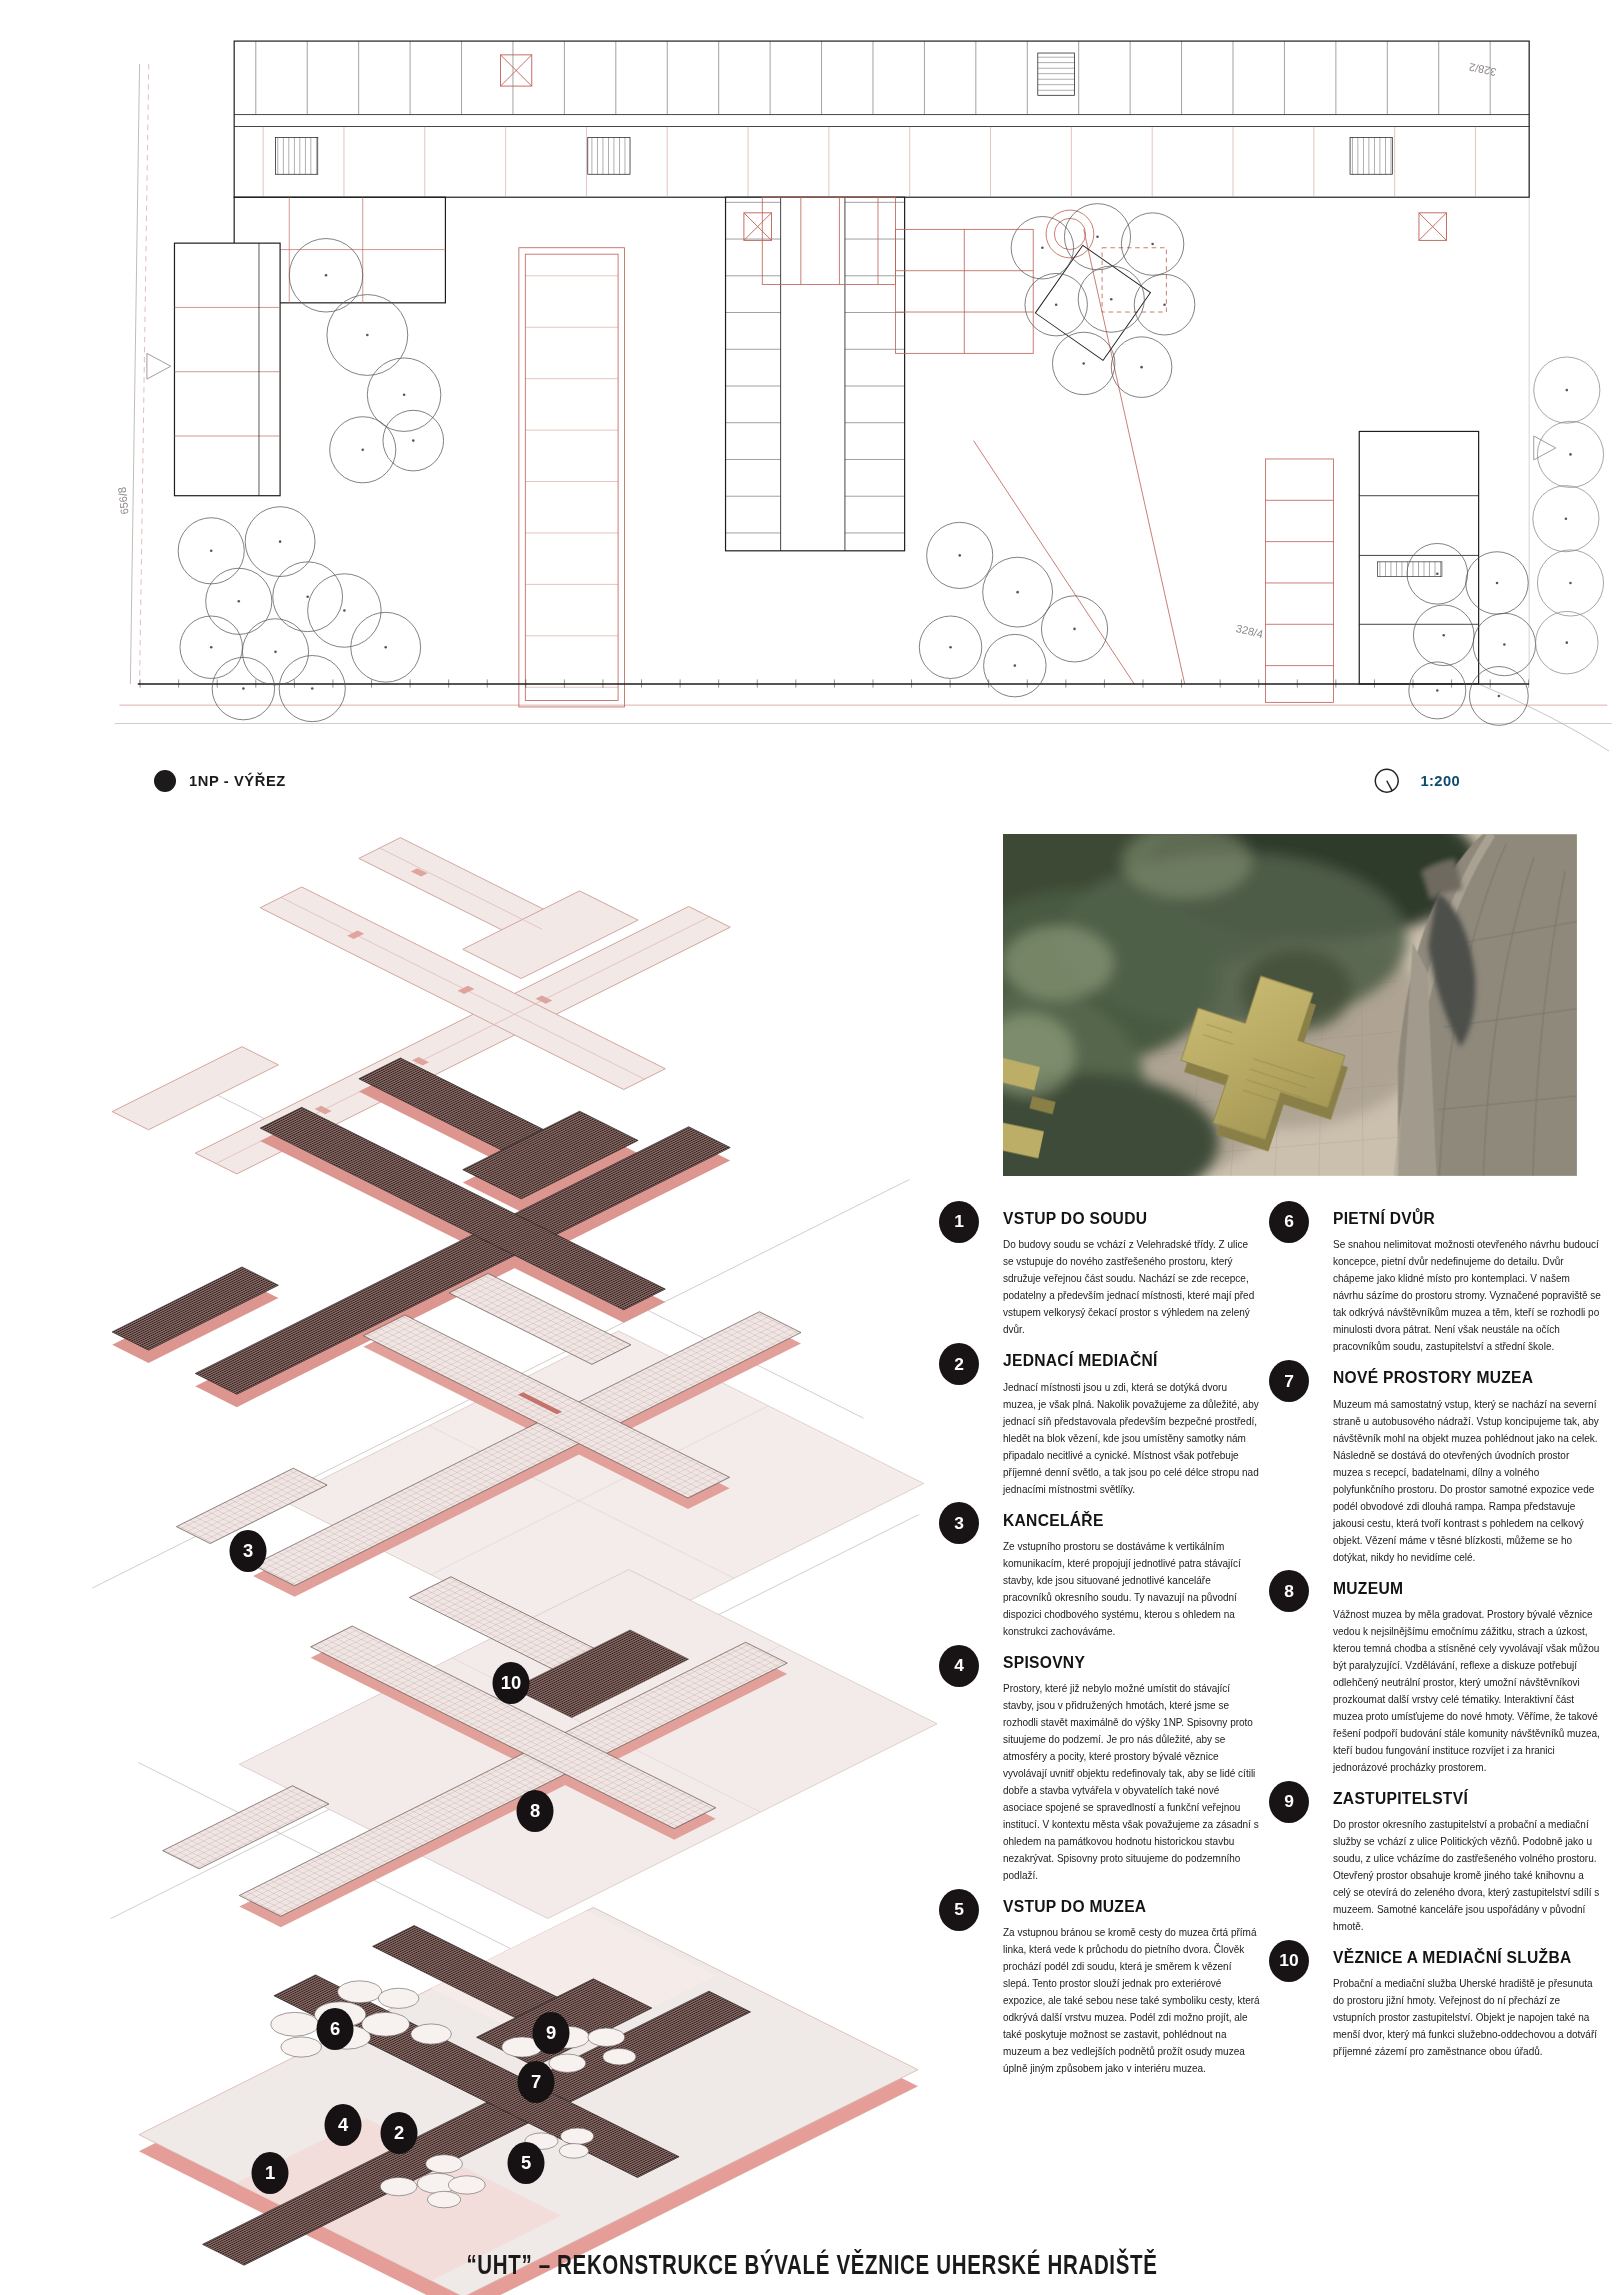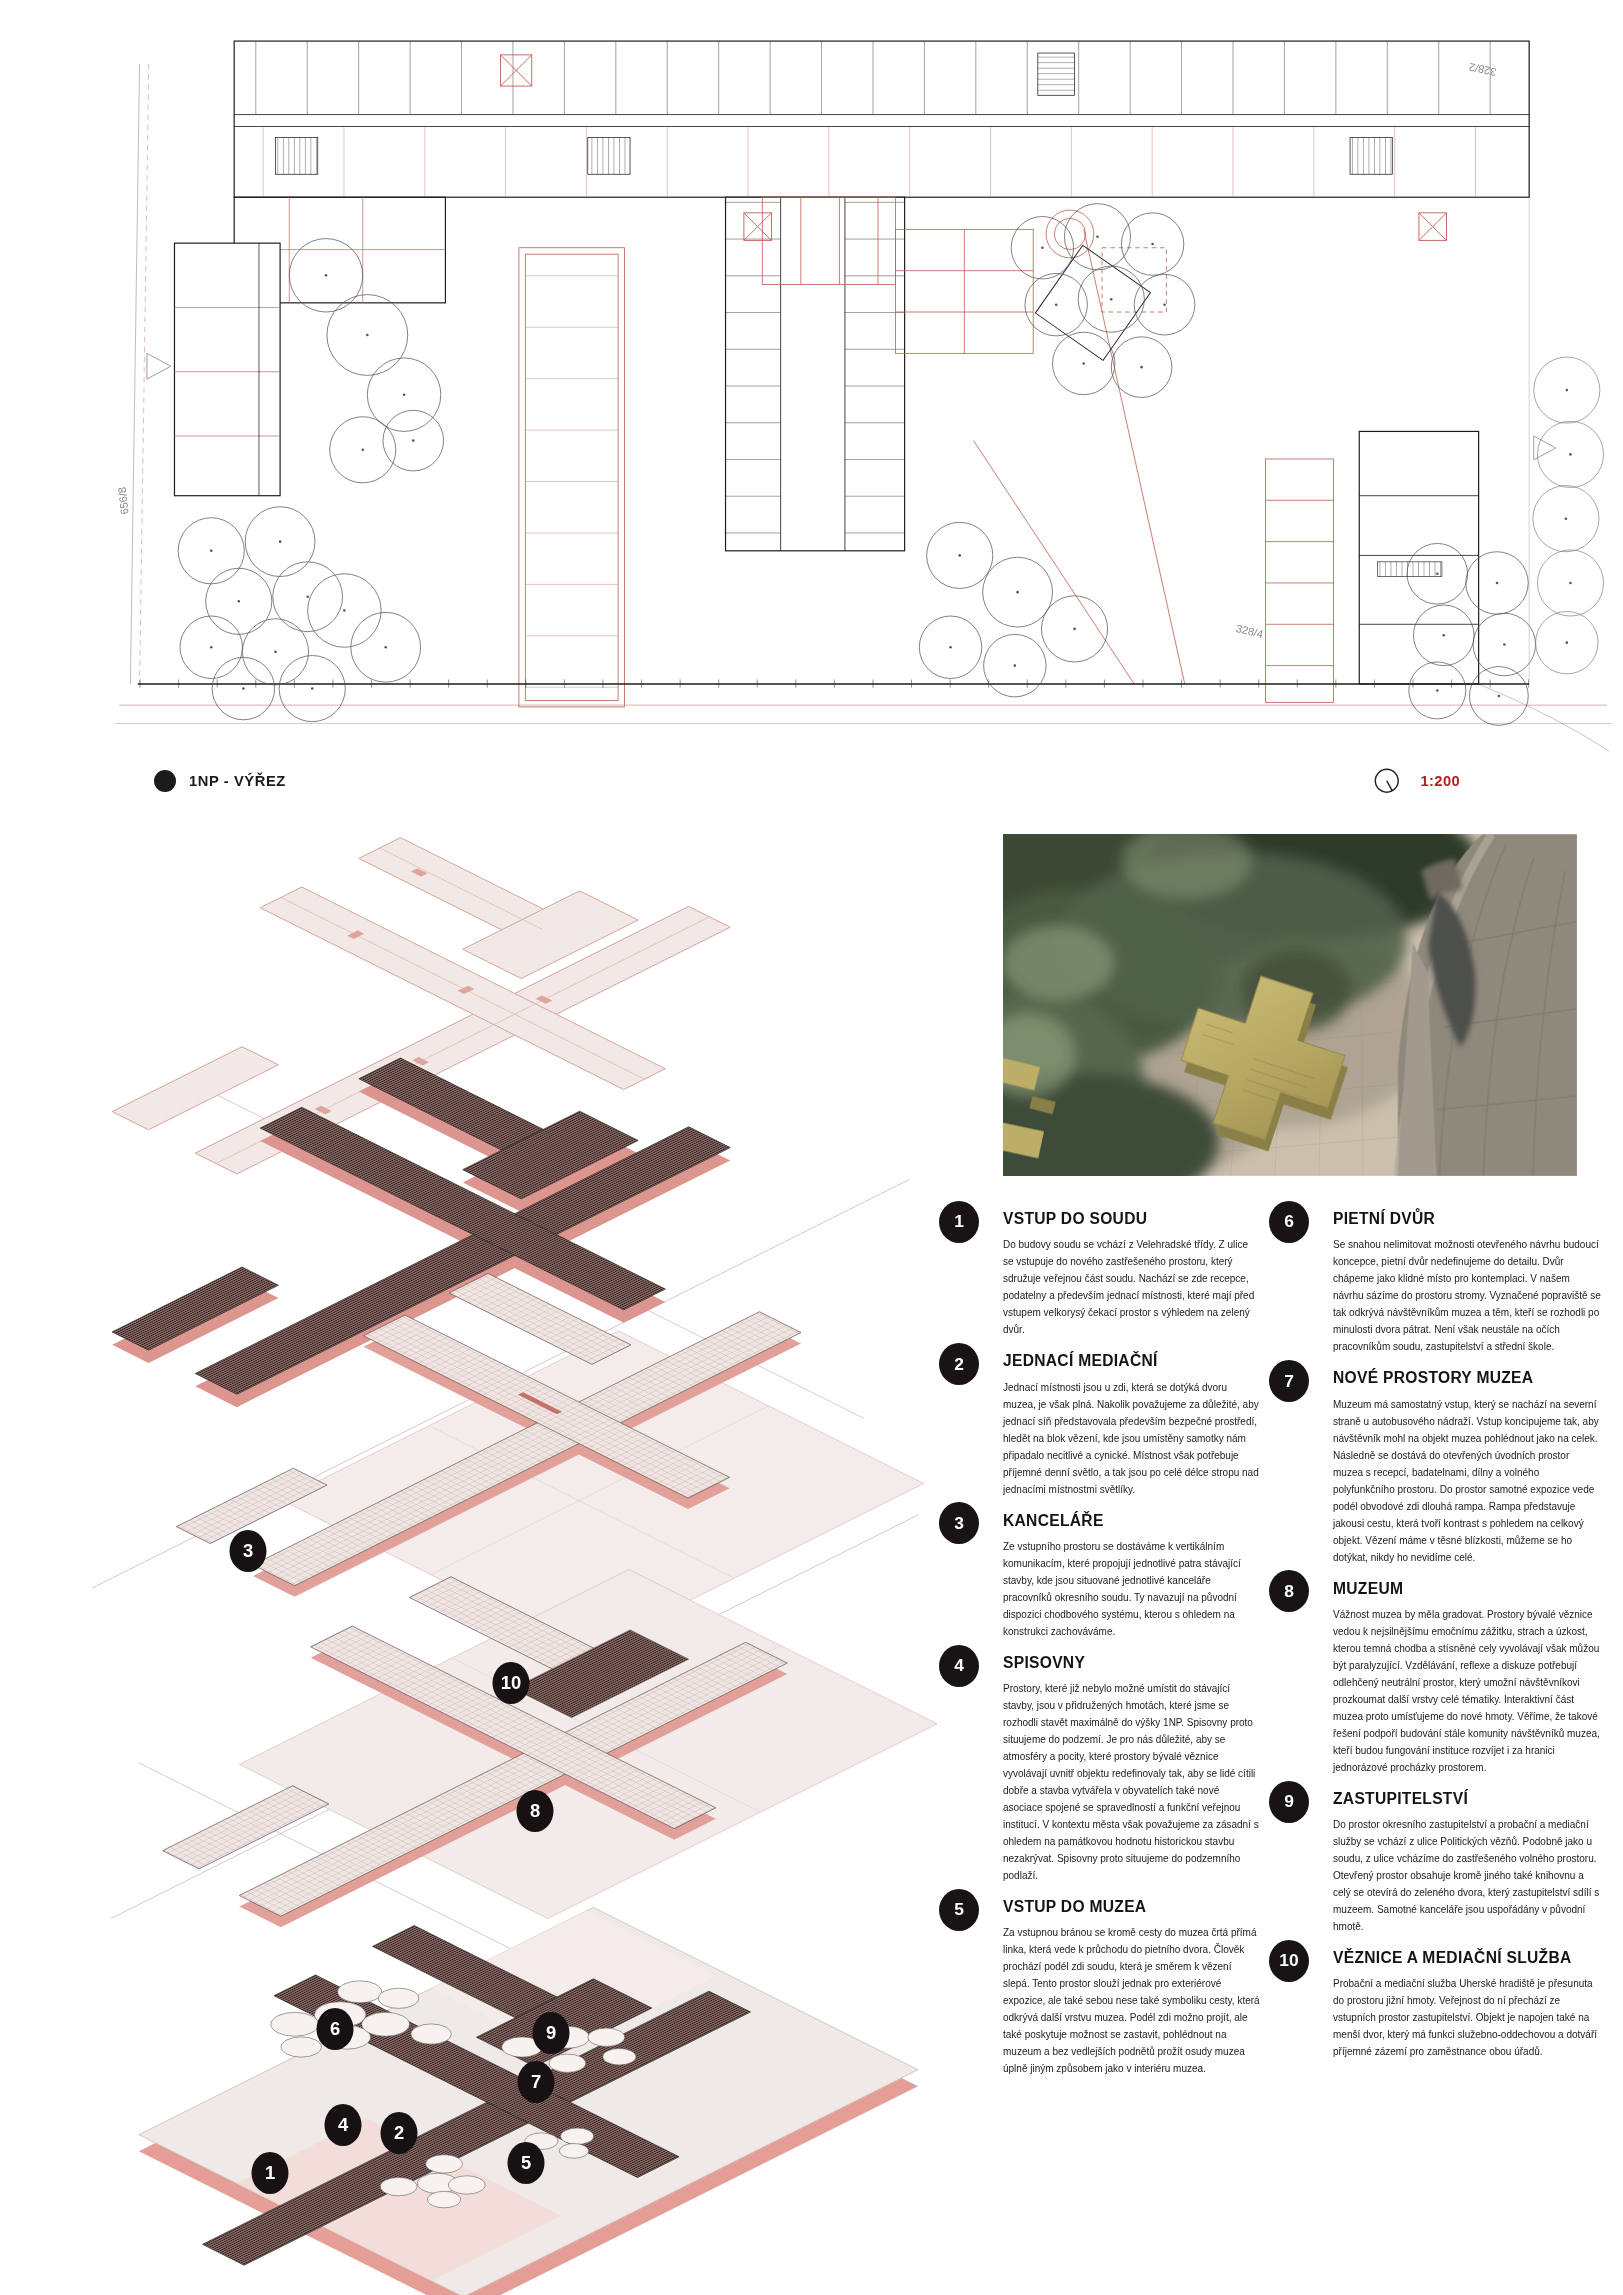--- a/index.html
+++ b/index.html
@@ -4,21 +4,21 @@
 <style>
   html,body{margin:0;padding:0;background:#fff;}
   #board{position:relative;width:1624px;height:2296px;background:#ffffff;overflow:hidden;
          font-family:"Liberation Sans",sans-serif;color:#1c1c1c;}
   svg{display:block;}
   
   .legend-left{position:absolute;left:134px;top:770px;display:flex;align-items:center;gap:13px;padding-left:20px;}
   .legend-dot{width:22px;height:22px;border-radius:50%;background:#1d1a1b;}
   .legend-label{font-size:14.7px;font-weight:bold;letter-spacing:0.6px;color:#1d1a1b;}
   .legend-right{position:absolute;left:1373px;top:767px;display:flex;align-items:center;gap:20px;}
-  .scale-label{font-size:14.7px;font-weight:bold;letter-spacing:0.4px;color:#b91c1c;}
+  .scale-label{font-size:14.7px;font-weight:bold;letter-spacing:0.4px;color:#0c4a6e;}
   
   .col{position:absolute;top:1209px;}
   #col-left{left:939px;width:321px;}
   #col-right{left:1269px;width:332px;}
   .sec{display:flex;margin-bottom:13px;}
   .num{flex:0 0 40px;width:40px;height:42px;border-radius:50%;background:#181416;color:#fff;
        display:flex;align-items:center;justify-content:center;font-size:17.4px;font-weight:bold;
        margin-top:-8.3px;}
   .sec .txt{margin-left:24px;width:260px;}
   #col-right .sec .txt{width:274px;}
@@ -529,15 +529,18 @@
     </div>
     <div class="sec">
       <div class="num">10</div>
       <div class="txt">
           <h3>VĚZNICE A MEDIAČNÍ SLUŽBA</h3>
         <p>Probační a mediační služba Uherské hradiště je přesunuta do prostoru jižní hmoty. Veřejnost do ní přechází ze vstupních prostor zastupitelství. Objekt je napojen také na menší dvor, který má funkci služebno-oddechovou a dotváří příjemné zázemí pro zaměstnance obou úřadů.</p>
         </div>
     </div>
   </div>
 
+  <div id="footer-title">
+    <span>“UHT” – REKONSTRUKCE BÝVALÉ VĚZNICE UHERSKÉ HRADIŠTĚ</span>
+  </div>
 
 </div>
 
 
 </body></html>

